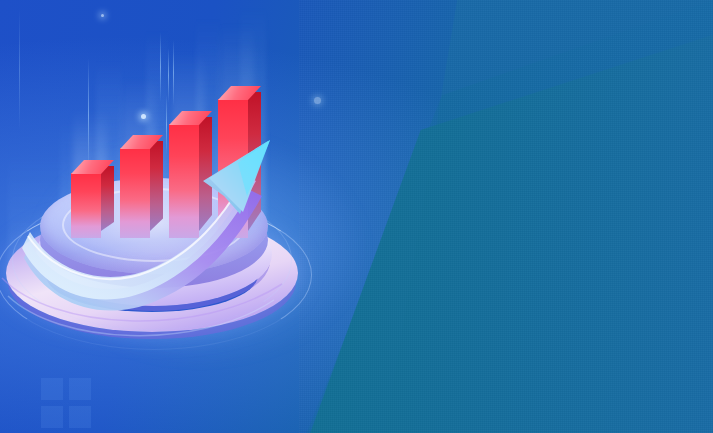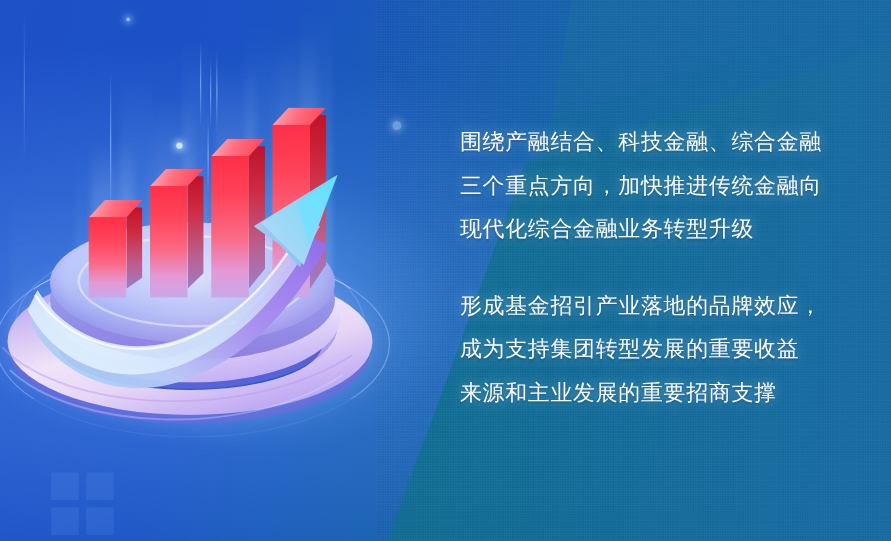--- a/index.html
+++ b/index.html
@@ -277,28 +277,13 @@
 
       <path d="M203,181 L268,141 L240,214 L224,196 Z" fill="url(#headDark)"></path>
       <path d="M209,178 L270,140 L243,212 Z" fill="url(#head)"></path>
       <path d="M238,163 L270,140 L247,196 Z" fill="#6fe2ff" opacity="0.75"></path>
 
       <path d="M8,296 C58,344 196,352 274,300" fill="none" stroke="rgba(210,230,255,0.35)" stroke-width="1.5"></path>
       <path d="M2,278 C52,330 198,338 282,284" fill="none" stroke="rgba(185,150,245,0.45)" stroke-width="1.5"></path>
     </svg>
   </div>
 
-  <div class="text-panel">
-
-    <div class="para">
-      <div class="line">围绕产融结合、科技金融、综合金融</div>
-      <div class="line">三个重点方向，加快推进传统金融向</div>
-      <div class="line">现代化综合金融业务转型升级</div>
-    </div>
-
-    <div class="para">
-      <div class="line">形成基金招引产业落地的品牌效应，</div>
-      <div class="line">成为支持集团转型发展的重要收益</div>
-      <div class="line">来源和主业发展的重要招商支撑</div>
-    </div>
-
-  </div>
 </div>
 
 </body></html>

